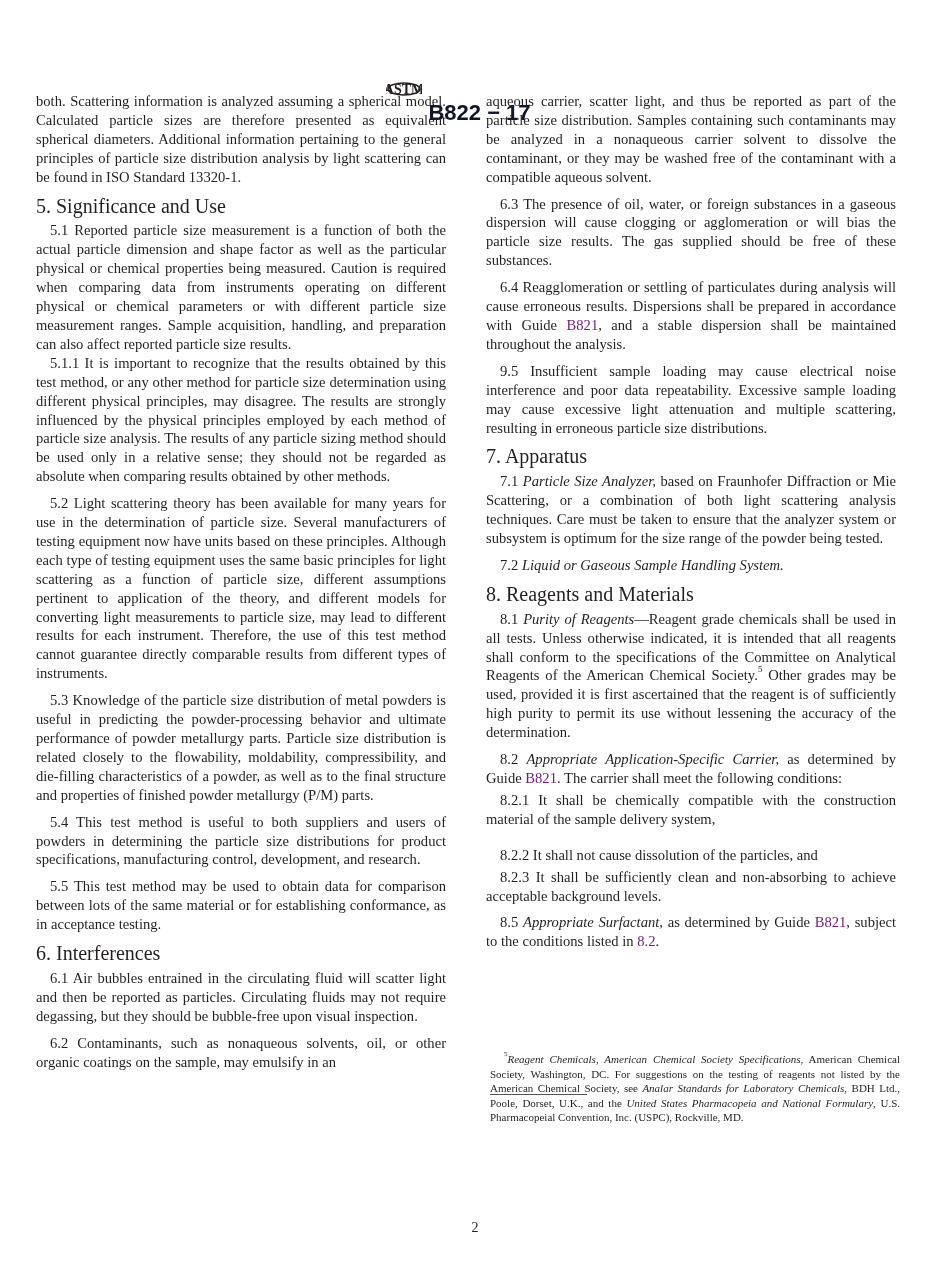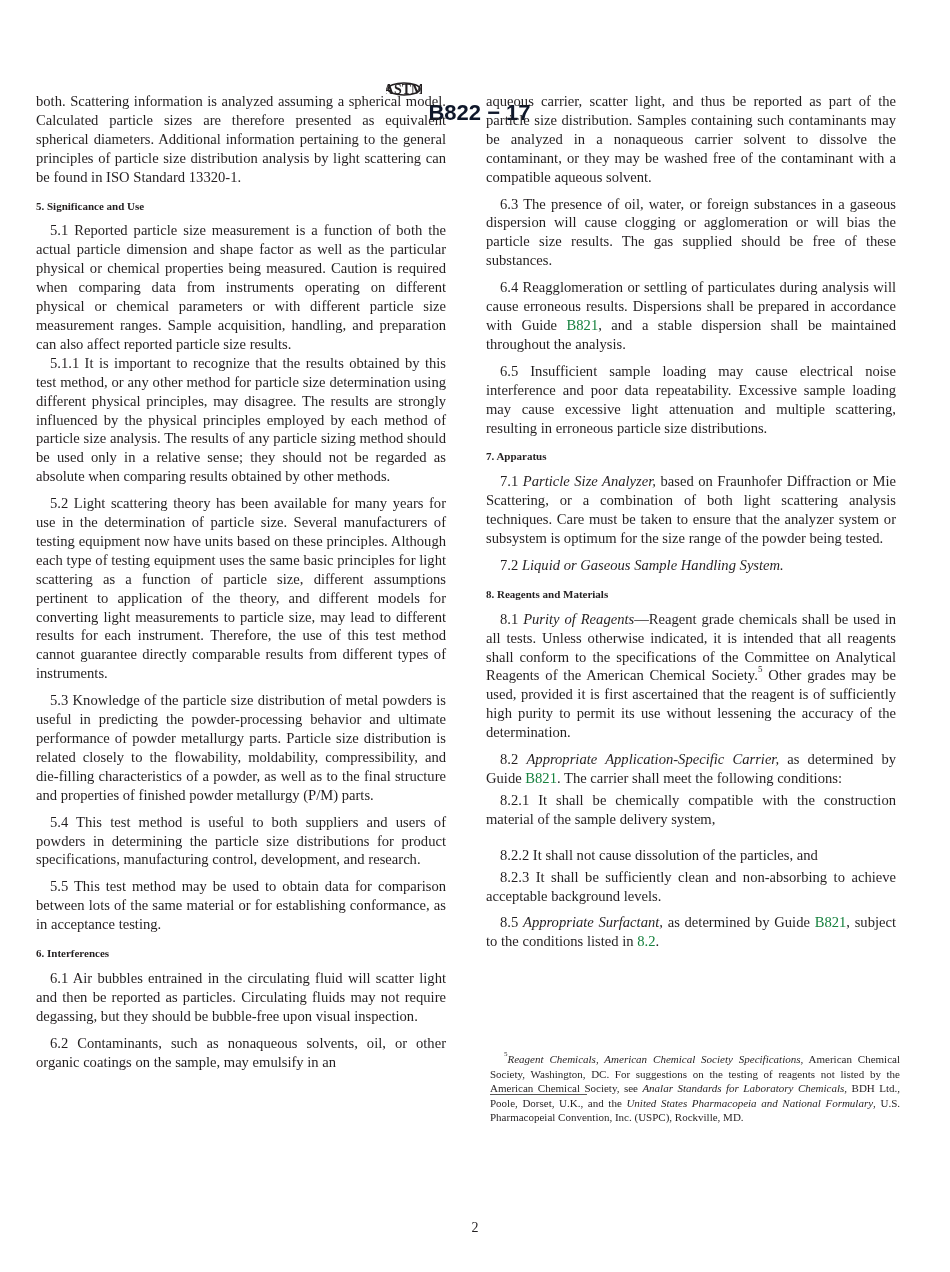--- a/index.html
+++ b/index.html
@@ -20,24 +20,24 @@
   .col {
     position: absolute; top: 92px; width: 410px;
     font-size: 14.6px; line-height: 18.9px; text-align: justify;
   }
   .col.left { left: 36px; }
   .col.right { left: 486px; }
   p { margin: 0 0 8px 0; text-indent: 14px; hyphens: manual; }
   p.noind { text-indent: 0; }
   p.tight { margin-bottom: 0; }
   h2 {
-    font-size: 11px; font-weight: bold; margin: 10px 0 6px 0; line-height: 18.9px;
+    font-size: 20px; font-weight: normal; margin: 10px 0 6px 0; line-height: 18.9px;
   }
   .it { font-style: italic; }
-  .ref { color: #15803d; }
+  .ref { color: #701a75; }
   sup { font-size: 9px; vertical-align: top; line-height: 0; position: relative; top: 3px; }
   .fn-rule {
     position: absolute; left: 490px; top: 1094px; width: 97px; height: 1px; background: #555;
   }
   .footnote {
     position: absolute; left: 490px; top: 1052px; width: 410px;
     font-size: 11px; line-height: 14.6px; text-align: justify;
   }
   .footnote p { text-indent: 14px; margin: 0; }
   .footnote sup { font-size: 7px; top: 2px; }
@@ -67,21 +67,21 @@
   <p>5.5 This test method may be used to obtain data for comparison between lots of the same material or for establishing conformance, as in acceptance testing.</p>
   <h2>6. Interferences</h2>
   <p>6.1 Air bubbles entrained in the circulating fluid will scatter light and then be reported as particles. Circulating fluids may not require degassing, but they should be bubble-free upon visual inspection.</p>
   <p>6.2 Contaminants, such as nonaqueous solvents, oil, or other organic coatings on the sample, may emulsify in an</p>
 </div>
 
 <div class="col right">
   <p class="noind">aqueous carrier, scatter light, and thus be reported as part of the particle size distribution. Samples containing such contaminants may be analyzed in a nonaqueous carrier solvent to dissolve the contaminant, or they may be washed free of the contaminant with a compatible aqueous solvent.</p>
   <p>6.3 The presence of oil, water, or foreign substances in a gaseous dispersion will cause clogging or agglomeration or will bias the particle size results. The gas supplied should be free of these substances.</p>
   <p><span>6.4 Reagglomeration or settling of particulates during analysis will cause erroneous results. Dispersions shall be prepared in accordance with Guide </span><span class="ref">B821</span><span>, and a stable dispersion shall be maintained throughout the analysis.</span></p>
-  <p>6.5 Insufficient sample loading may cause electrical noise interference and poor data repeatability. Excessive sample loading may cause excessive light attenuation and multiple scattering, resulting in erroneous particle size distributions.</p>
+  <p>9.5 Insufficient sample loading may cause electrical noise interference and poor data repeatability. Excessive sample loading may cause excessive light attenuation and multiple scattering, resulting in erroneous particle size distributions.</p>
   <h2>7. Apparatus</h2>
   <p><span>7.1 </span><span class="it">Particle Size Analyzer,</span><span> based on Fraunhofer Diffraction or Mie Scattering, or a combination of both light scattering analysis techniques. Care must be taken to ensure that the analyzer system or subsystem is optimum for the size range of the powder being tested.</span></p>
   <p><span>7.2 </span><span class="it">Liquid or Gaseous Sample Handling System.</span></p>
   <h2>8. Reagents and Materials</h2>
   <p><span>8.1 </span><span class="it">Purity of Reagents</span><span>—Reagent grade chemicals shall be used in all tests. Unless otherwise indicated, it is intended that all reagents shall conform to the specifications of the Committee on Analytical Reagents of the American Chemical Society.</span><sup>5</sup><span> Other grades may be used, provided it is first ascertained that the reagent is of sufficiently high purity to permit its use without lessening the accuracy of the determination.</span></p>
   <p class="tight"><span>8.2 </span><span class="it">Appropriate Application-Specific Carrier,</span><span> as determined by Guide </span><span class="ref">B821</span><span>. The carrier shall meet the following conditions:</span></p>
   <p class="tight" style="margin-top:3px">8.2.1 It shall be chemically compatible with the construction material of the sample delivery system,</p>
   <p class="tight" style="margin-top:17px">8.2.2 It shall not cause dissolution of the particles, and</p>
   <p style="margin-top:3px">8.2.3 It shall be sufficiently clean and non-absorbing to achieve acceptable background levels.</p>
   <p><span>8.5 </span><span class="it">Appropriate Surfactant,</span><span> as determined by Guide </span><span class="ref">B821</span><span>, subject to the conditions listed in </span><span class="ref">8.2</span><span>.</span></p>

